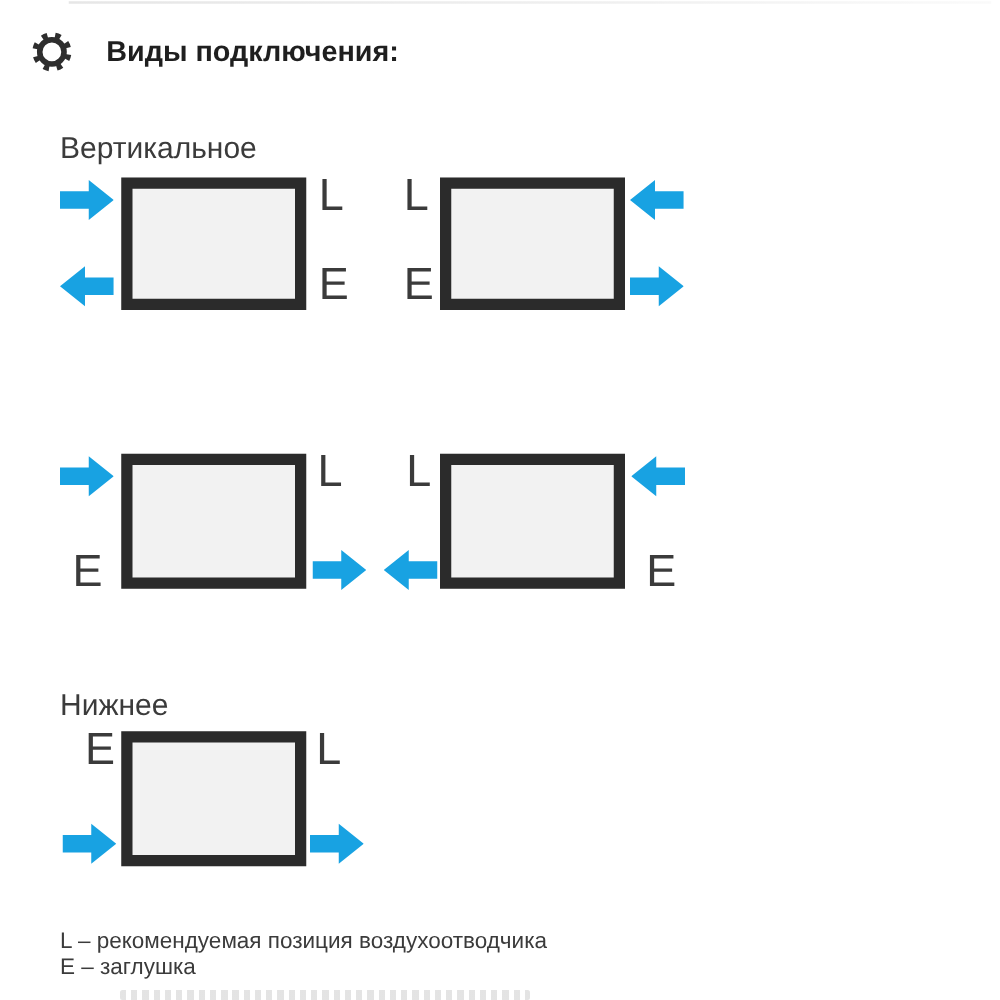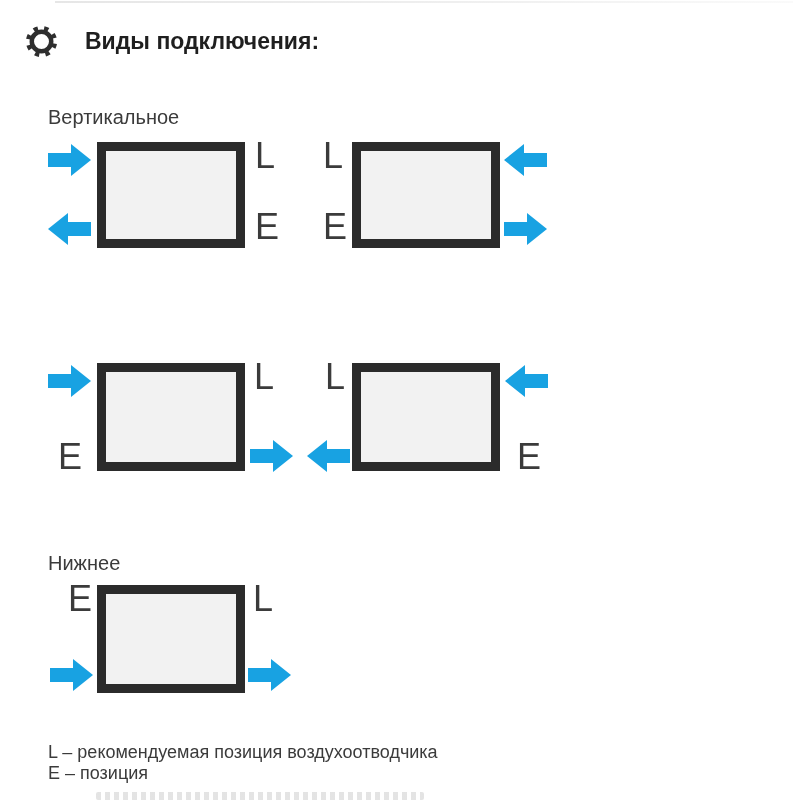--- a/index.html
+++ b/index.html
@@ -12,21 +12,21 @@
   .canvas{
     position:relative;width:800px;height:800px;overflow:hidden;background:#ffffff;
     font-family:"Liberation Sans","DejaVu Sans",sans-serif;
   }
   .topline{position:absolute;left:55px;top:1px;width:738px;height:2px;
     background:linear-gradient(90deg,#e6e6e6 0%,#f0f0f0 60%,#fafafa 100%);}
   .gear{position:absolute;left:24px;top:24px;width:35px;height:35px;color:#2e2e2e;}
   .gear svg{display:block;width:100%;height:100%;}
   .title{position:absolute;left:85px;top:28px;margin:0;font-size:23px;line-height:1.2;
     font-weight:700;color:#1f1f1f;}
-  .sec{position:absolute;left:48px;margin:0;font-size:20px;line-height:1;
+  .sec{position:absolute;left:48px;margin:0;font-size:24px;line-height:1;
     font-weight:400;color:var(--text);}
   .s1{top:107px}.s2{top:326px}.s3{top:553px}
   .diagram{position:absolute;}
   .d1{left:48px;top:142px;width:255px;height:106px;}
   .d2{left:322px;top:142px;width:230px;height:106px;}
   .d3{left:48px;top:363px;width:255px;height:108px;}
   .d4{left:307px;top:363px;width:245px;height:108px;}
   .d5{left:48px;top:585px;width:255px;height:108px;}
   .rad{position:absolute;top:0;width:148px;height:106px;background:var(--fill);
     border:9px solid var(--border);box-sizing:border-box;}
@@ -146,18 +146,18 @@
     </span>
     <span class="arr p-out">
       <svg viewBox="0 0 43 34">
           <path d="M0 10 H23 V1 L43 17 L23 33 V24 H0 Z" fill="currentColor"></path>
         </svg>
     </span>
   </div>
 
   <div class="legend">
     <div>L – рекомендуемая позиция воздухоотводчика</div>
-    <div>E – позиция</div>
+    <div>E – заглушка</div>
   </div>
 
   <div class="ghost"></div>
 
 </div>
 
 </body></html>

